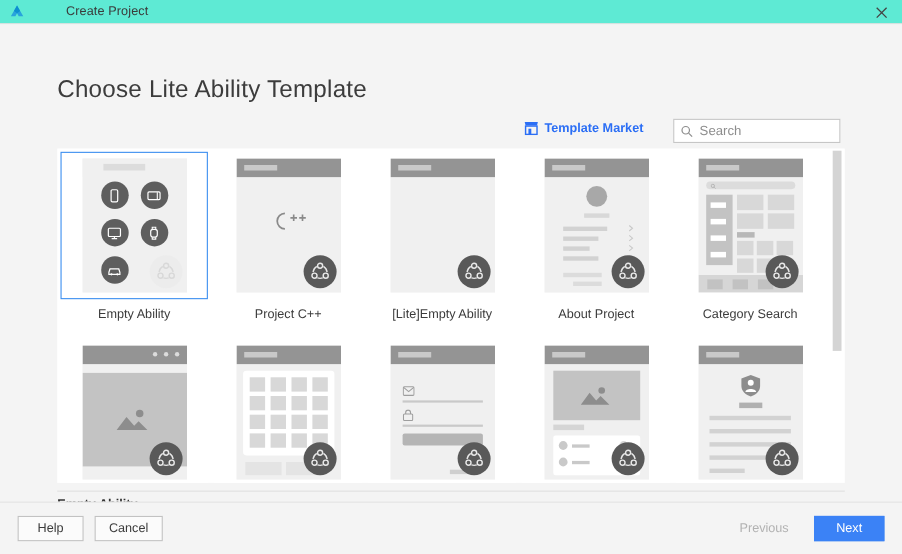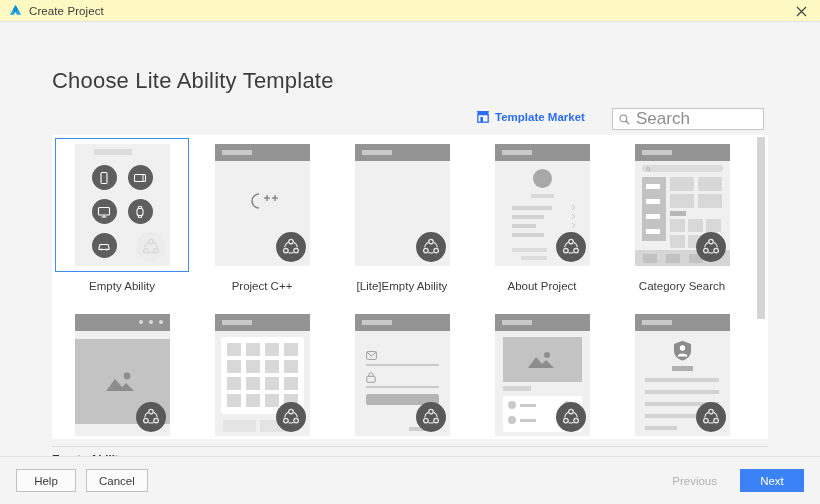--- a/index.html
+++ b/index.html
@@ -7,24 +7,25 @@
     width: 820px; height: 504px;
     font-family: "Liberation Sans", sans-serif;
     background: #f5f5f5;
     overflow: hidden;
     -webkit-font-smoothing: antialiased;
   }
   .window { width: 820px; height: 504px; display: flex; flex-direction: column; background: #f4f4f4; }
 
   
   .titlebar {
-    height: 22px; min-height: 22px; background: #fef9c3;
+    height: 22px; min-height: 22px; background: #5eead4;
     border-bottom: 1px solid #e2e2e2;
     display: flex; align-items: center; padding: 0 0 0 8px;
     position: relative;
+    gap: 31px;
   }
   .titlebar .logo { width: 15px; height: 15px; margin-right: 6px; display: block; }
   .titlebar .title { font-size: 11.5px; color: #3b3b3b; letter-spacing: .1px; }
   .close-btn {
     position: absolute; right: 0; top: 0; width: 38px; height: 22px;
     display: flex; align-items: center; justify-content: center;
     color: #3a3a3a; font-size: 13px; line-height: 1;
   }
 
   
@@ -42,21 +43,21 @@
     color: #2b6ef5; font-size: 11.5px; font-weight: bold; white-space: nowrap;
   }
   .market-link .shop-icon { width: 14px; height: 13px; margin-right: 5px; display:block; }
   .search-box {
     position: absolute; left: 560px; top: -2px; width: 152px; height: 22px;
     background: #fff; border: 1px solid #c6c6c6;
     display: flex; align-items: center; padding: 0 6px;
   }
   .search-box .mag { width: 11px; height: 11px; margin-right: 6px; flex: 0 0 auto; }
   .search-box input {
-    border: 0; outline: 0; font-size: 17px; color: #3b3b3b;
+    border: 0; outline: 0; font-size: 12px; color: #3b3b3b;
     font-family: "Liberation Sans", sans-serif; width: 100%; background: transparent;
   }
   .search-box input::placeholder { color: #8d8d8d; }
 
   
   .panel {
     position: absolute; left: 52px; top: 113px; width: 716px; height: 304px;
     background: #ffffff; overflow: hidden;
   }
   .scroll-inner {

